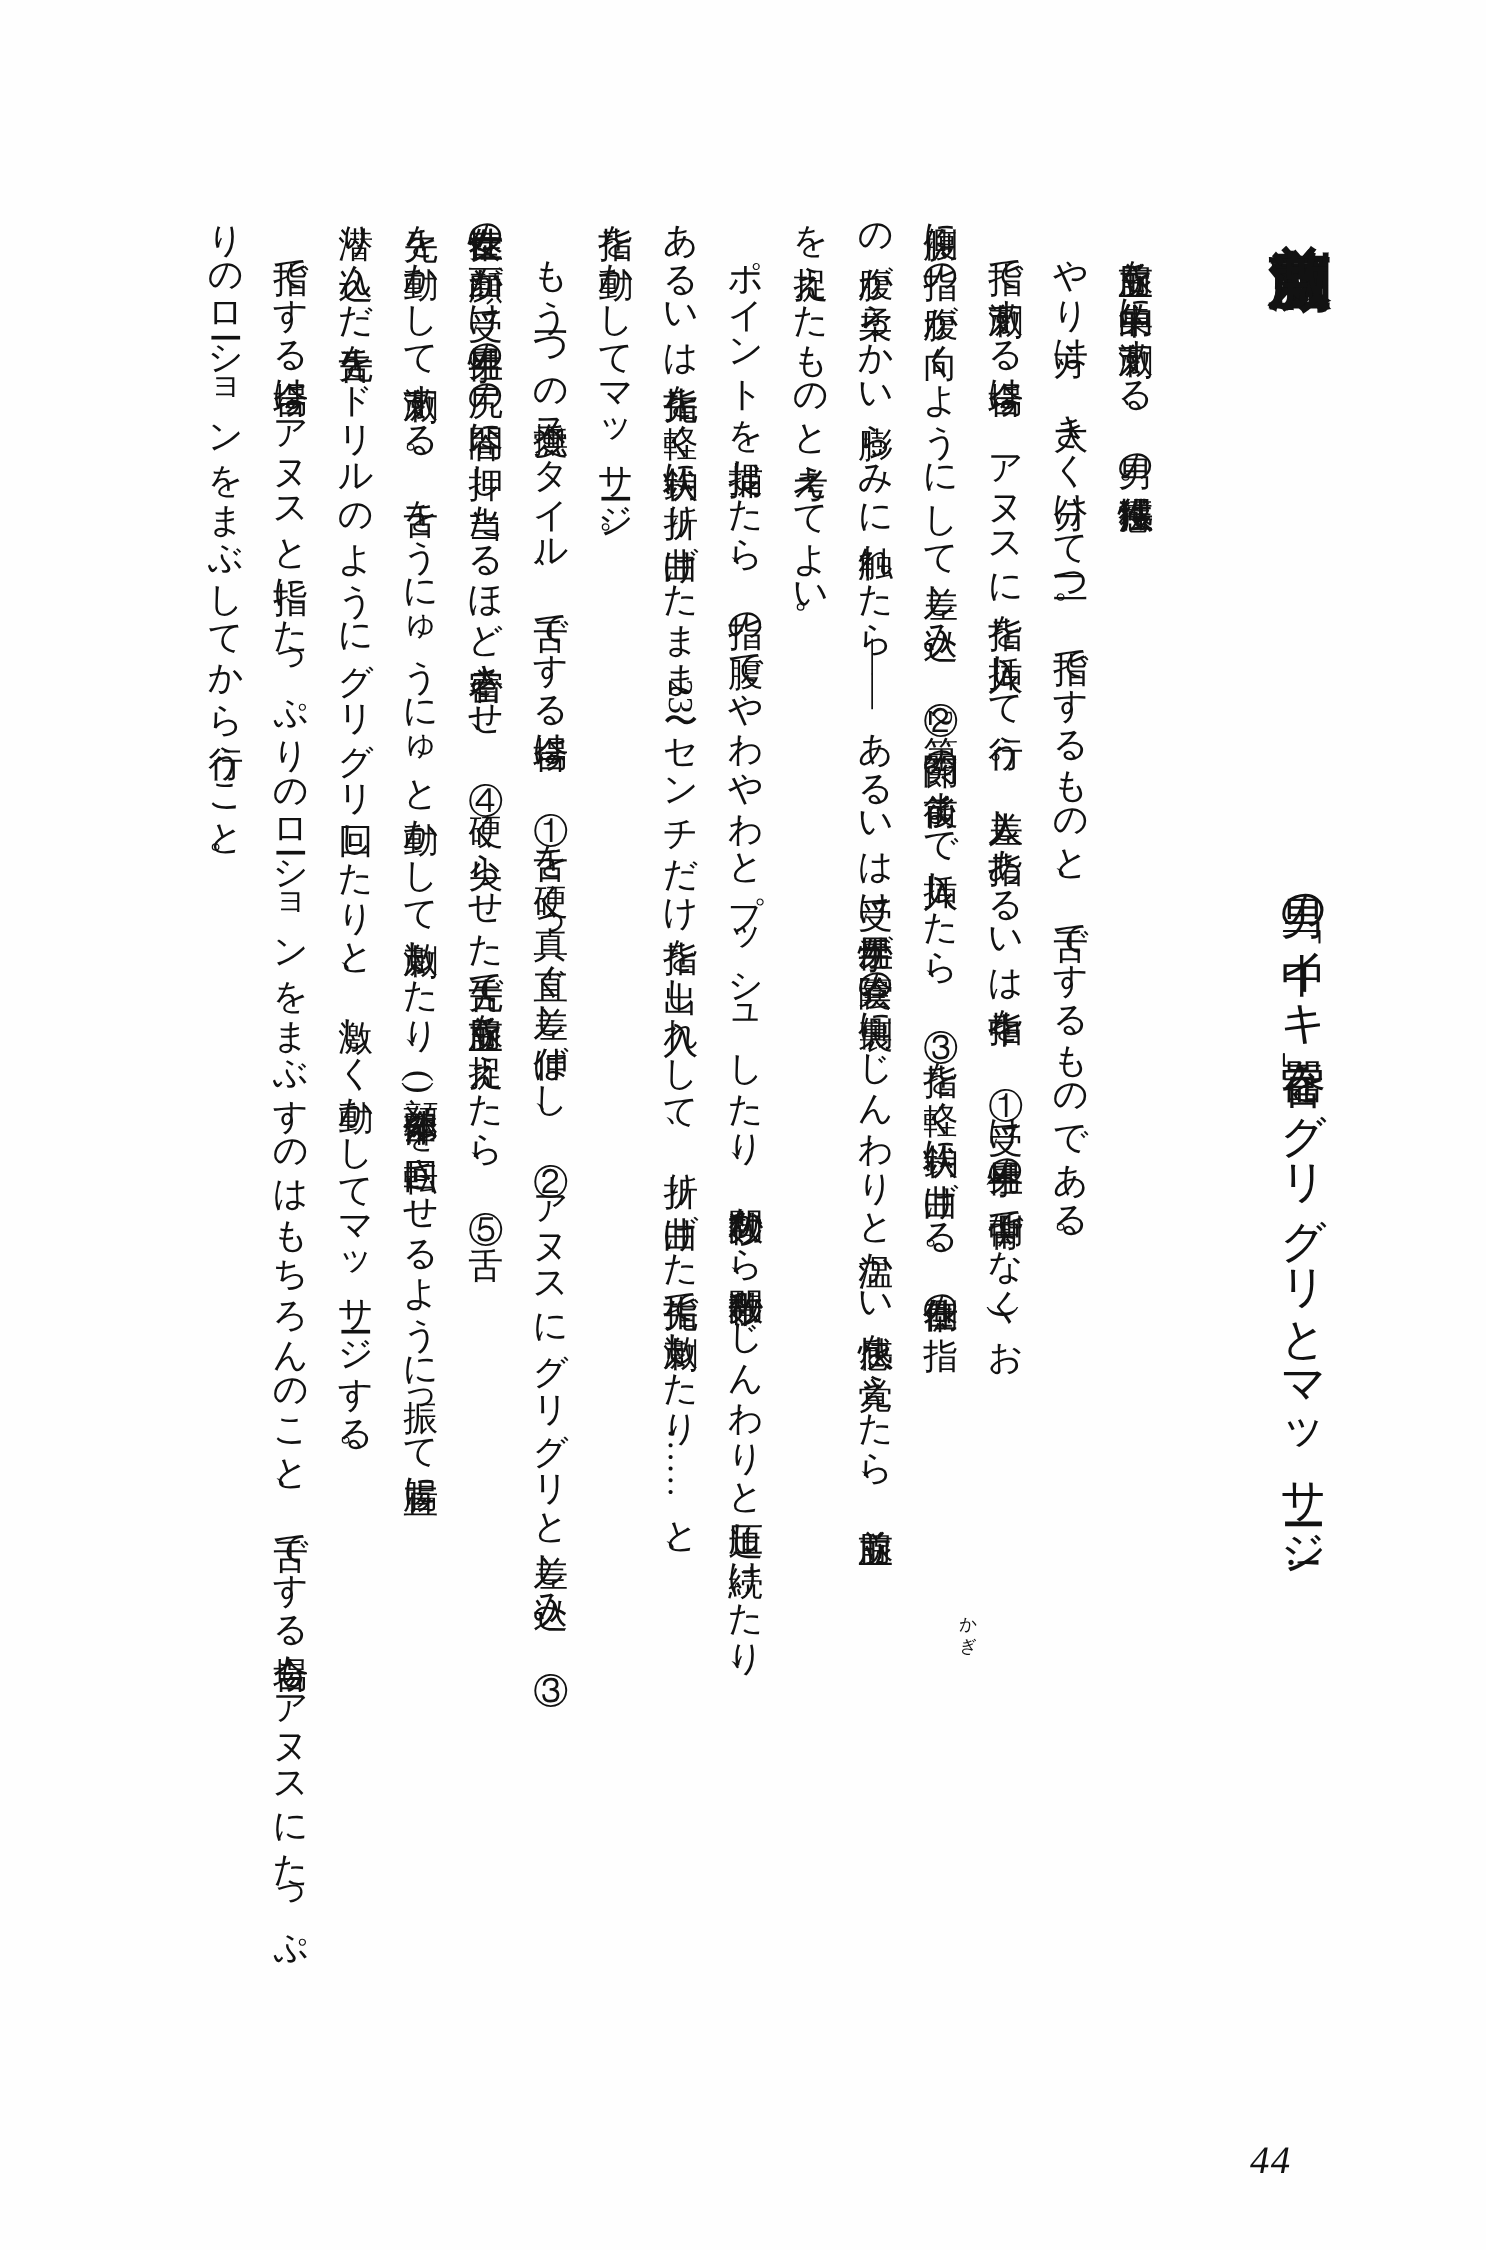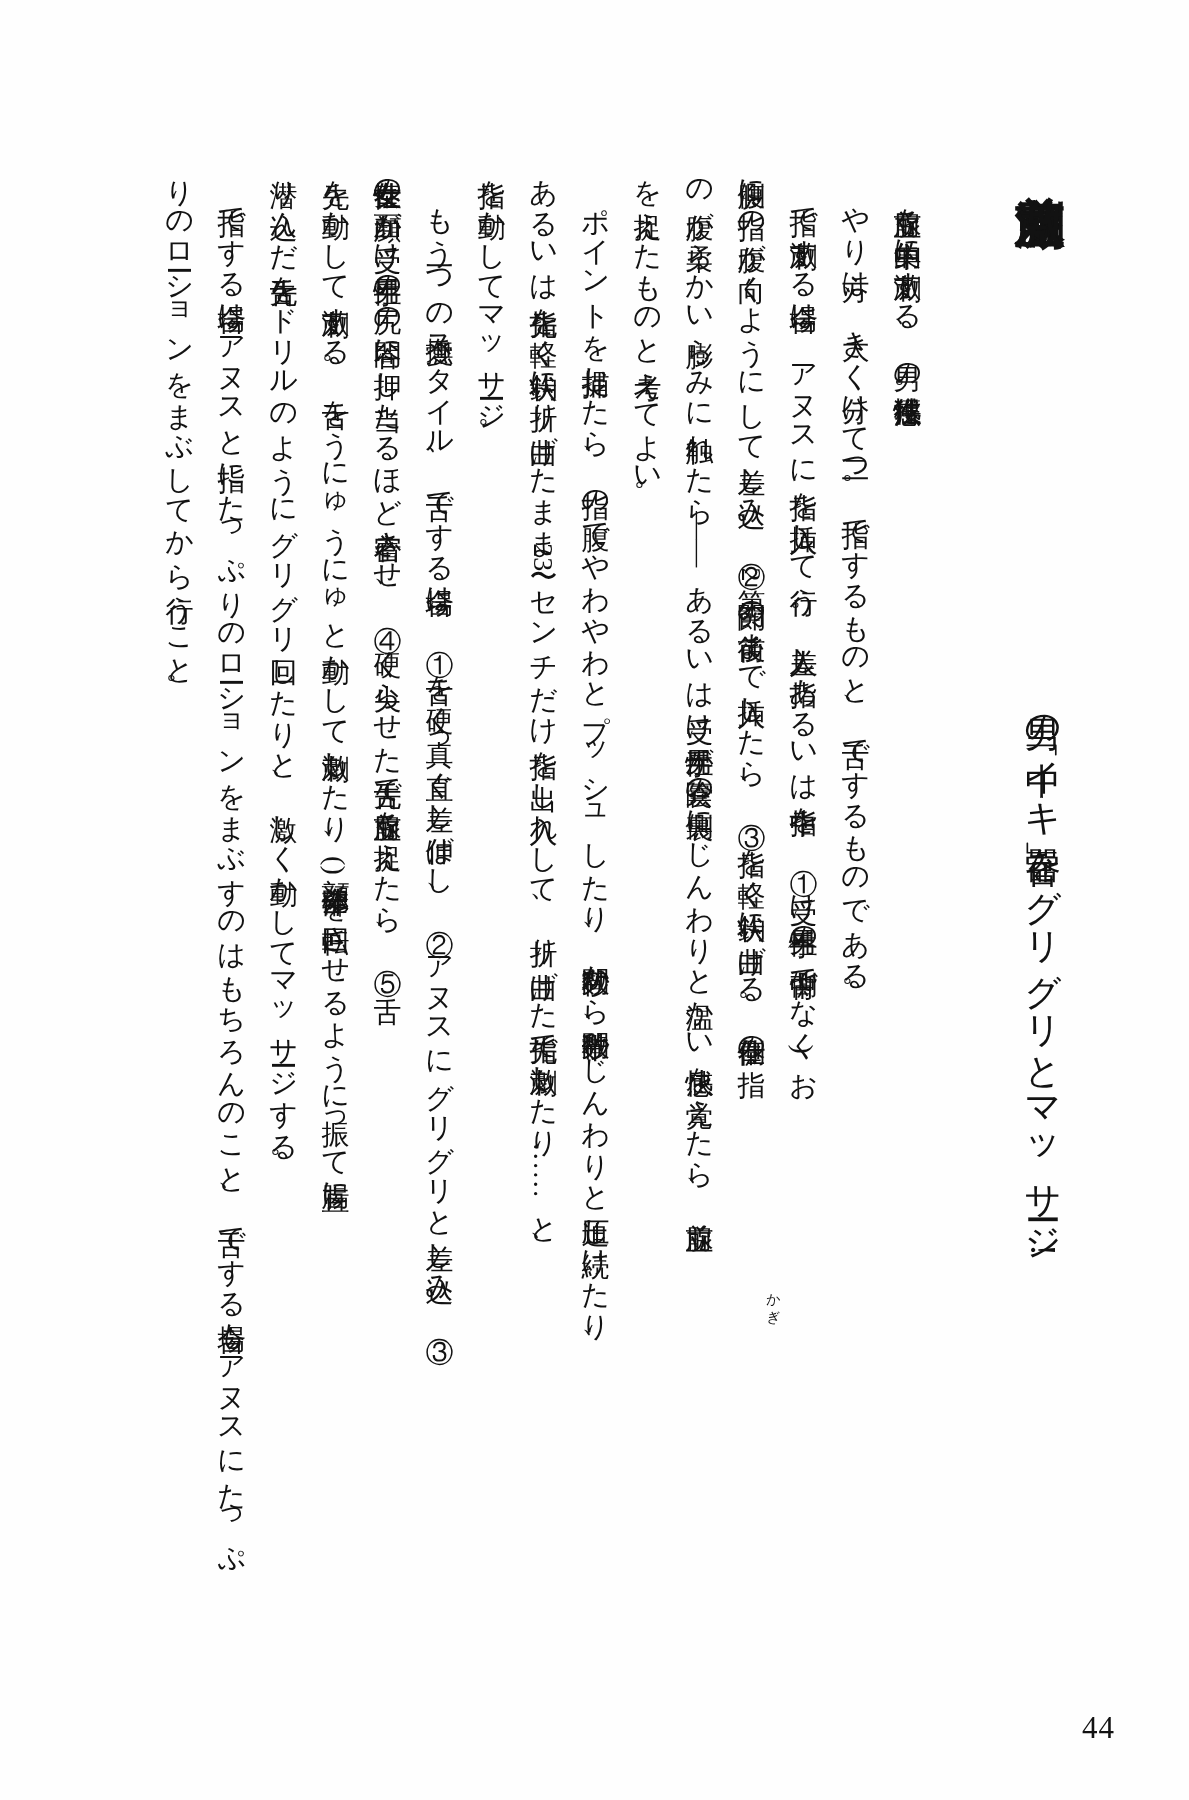--- a/index.html
+++ b/index.html
@@ -47,23 +47,24 @@
   .c12 { left: 269px; } .c13 { left: 217px; } .c14 { left: 165px; }
   .furigana {
     top: 1284px;
     left: 766px;
     font-size: 14px;
     letter-spacing: 0;
   }
   .page-number {
     position: absolute;
     top: 1710px;
-    left: 1082px;
+    left: 1000px;
     font-size: 31px;
     letter-spacing: 1px;
+    font-style: italic;
   }
 </style>
 </head>
 <body>
 
 <div class="page">
 
   <h1 class="vtext title">前立腺刺激</h1>
 
   <h2 class="vtext subtitle">男の「中イキ」器官をグリグリとマッサージ!</h2>

